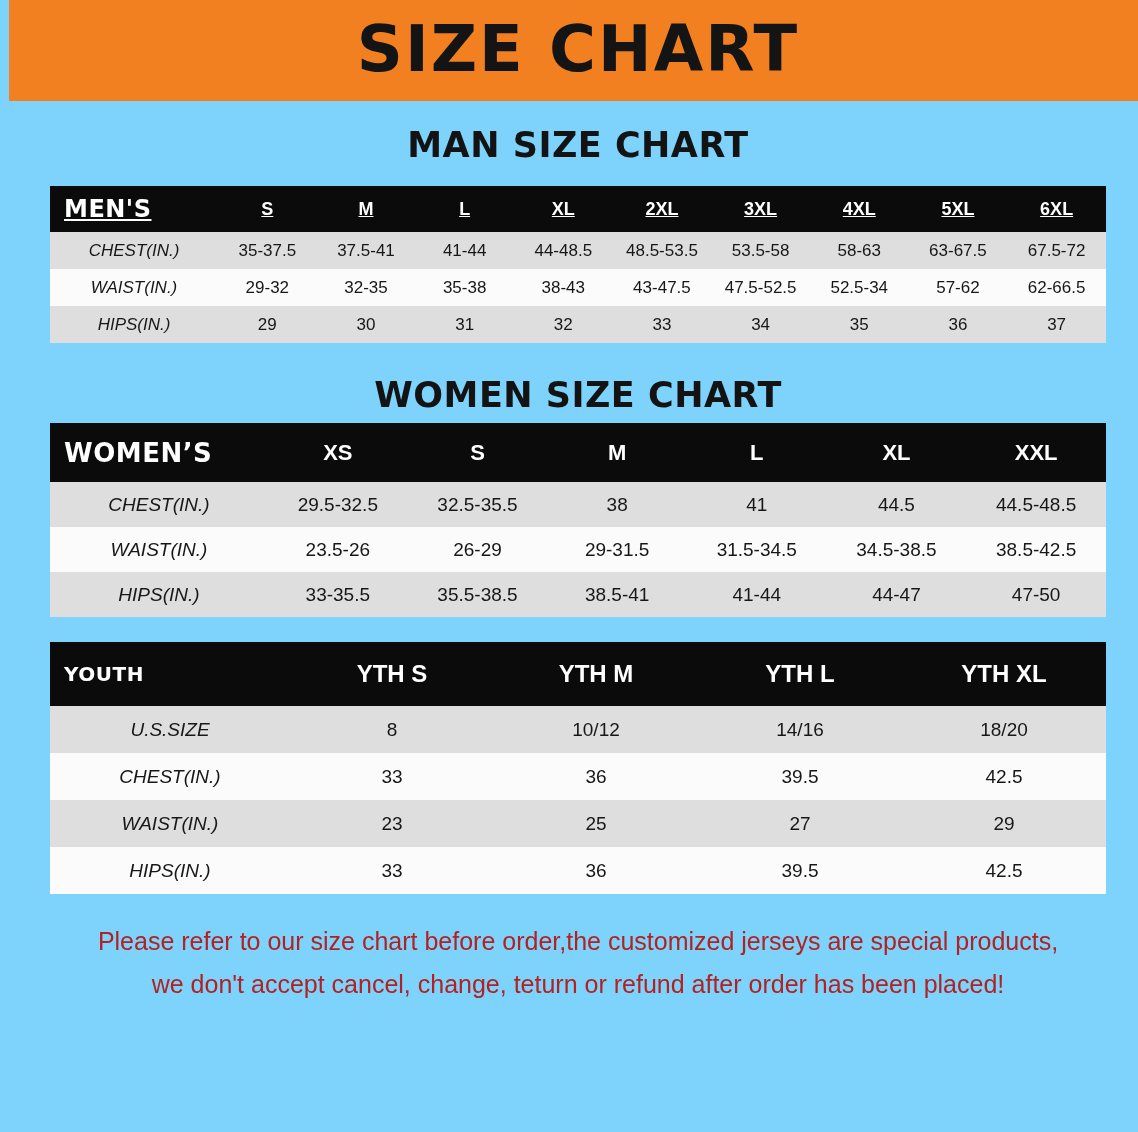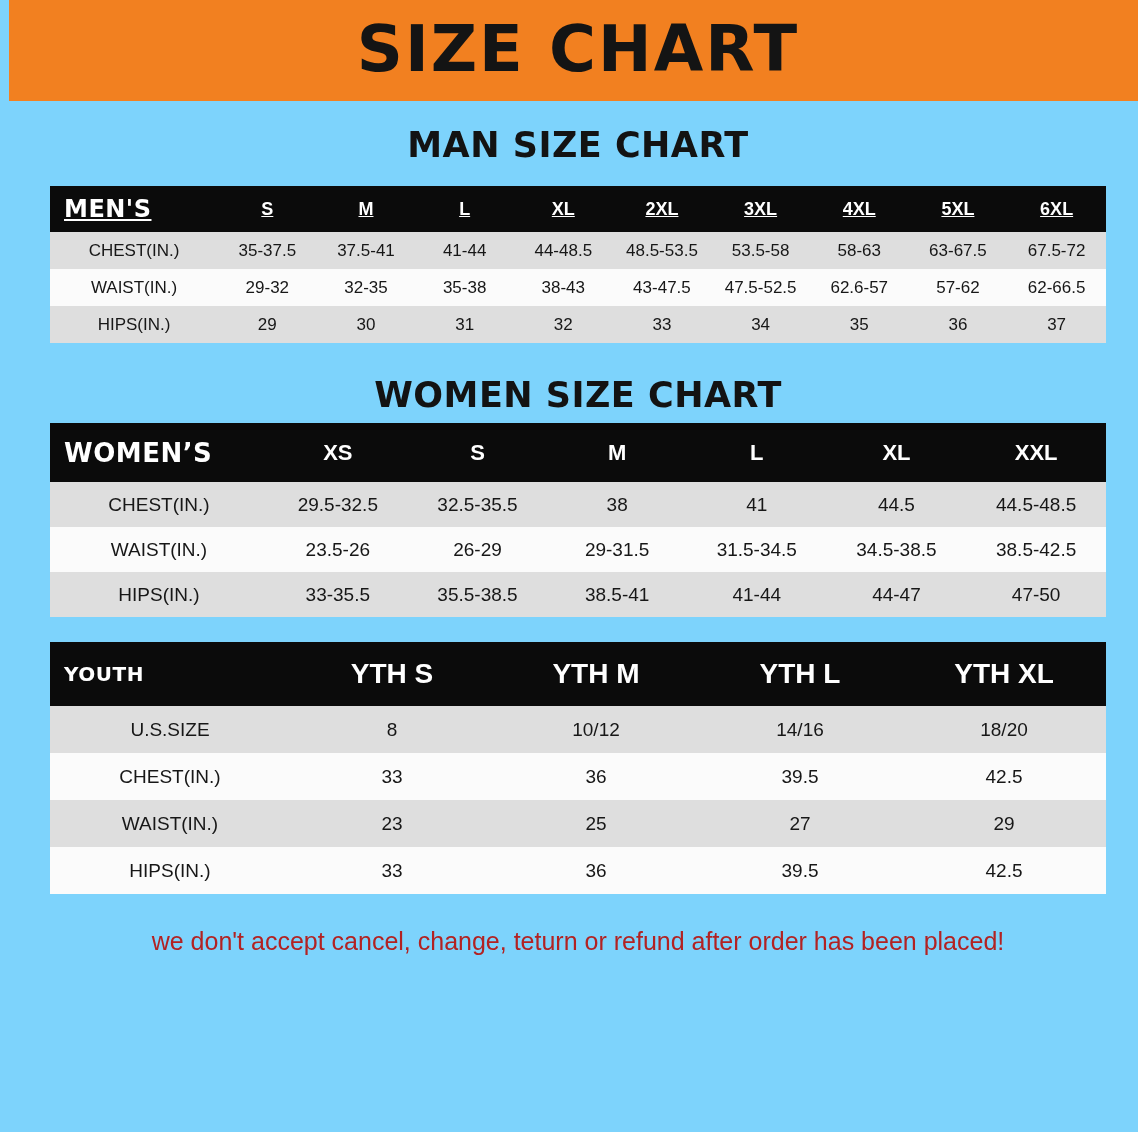--- a/index.html
+++ b/index.html
@@ -79,40 +79,41 @@
     font-weight: bold;
   }
   table.chart thead th.rowhead {
     text-align: left;
     padding-left: 14px;
     font-family: "DejaVu Sans", sans-serif;
     letter-spacing: 0.5px;
   }
   table.chart tbody td.rowhead {
     text-align: center;
+    font-style: italic;
   }
   
   tr.shade td { background: #dedede; }
   tr.plain td { background: #fbfbfb; }
 
   
   .men thead th      { font-size: 18px; height: 44px; text-decoration: underline; }
   .men thead th.rowhead { font-size: 24px; }
   .men tbody td      { font-size: 17px; height: 35px; }
   .men tbody td.rowhead { font-size: 17px; }
   .men col.c0 { width: 168px; }
 
   
   .women thead th       { font-size: 22px; height: 57px; }
   .women thead th.rowhead { font-size: 26px; }
   .women tbody td       { font-size: 19px; height: 43px; }
   .women col.c0 { width: 218px; }
 
   
-  .youth thead th        { font-size: 28px; height: 62px; }
+  .youth thead th        { font-size: 24px; height: 62px; }
   .youth thead th.rowhead { font-size: 20px; }
   .youth tbody td        { font-size: 19px; height: 45px; }
   .youth col.c0 { width: 240px; }
 
   .men-wrap   { margin-top: 21px; }
   .women-wrap { margin-top: 8px; }
   .youth-wrap { margin-top: 25px; }
 
   
   .note {
@@ -178,21 +179,21 @@
           <td>67.5-72</td>
         </tr>
         <tr class="plain">
           <td class="rowhead">WAIST(IN.)</td>
           <td>29-32</td>
           <td>32-35</td>
           <td>35-38</td>
           <td>38-43</td>
           <td>43-47.5</td>
           <td>47.5-52.5</td>
-          <td>62.6-57</td>
+          <td>52.5-34</td>
           <td>57-62</td>
           <td>62-66.5</td>
         </tr>
         <tr class="shade">
           <td class="rowhead">HIPS(IN.)</td>
           <td>29</td>
           <td>30</td>
           <td>31</td>
           <td>32</td>
           <td>33</td>
@@ -305,16 +306,17 @@
           <td>33</td>
           <td>36</td>
           <td>39.5</td>
           <td>42.5</td>
         </tr>
       </tbody>
     </table>
   </div>
 
   <div class="note">
+    <span>Please refer to our size chart before order,the customized jerseys are special products,</span>
     <span>we don't accept cancel, change, teturn or refund after order has been placed!</span>
   </div>
 
 </div>
 
 </body></html>

